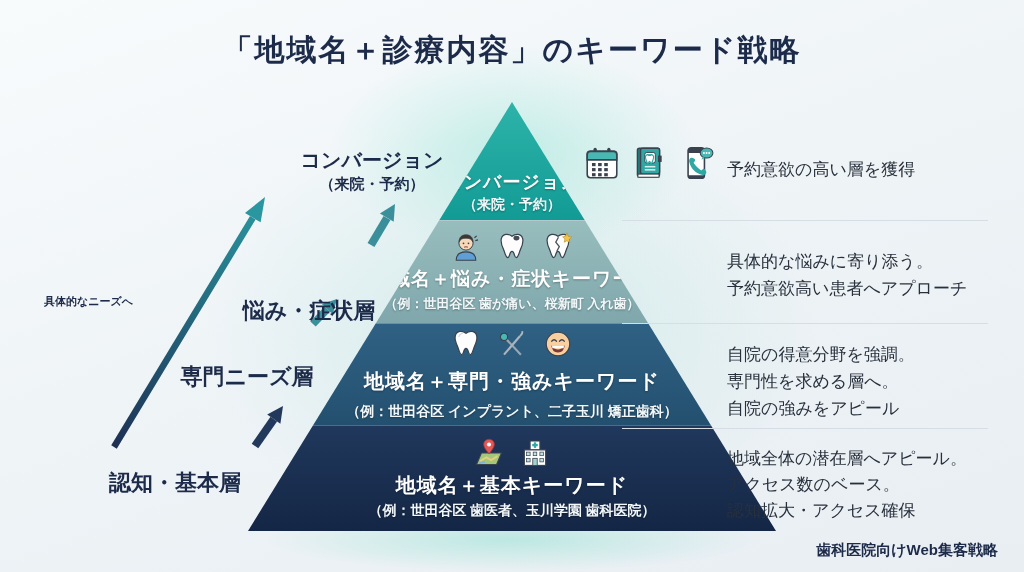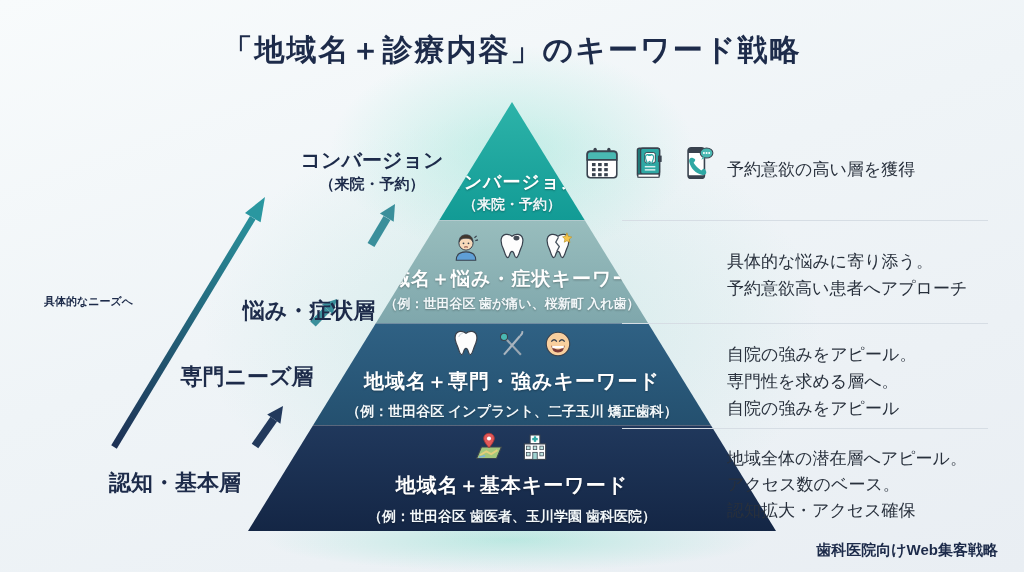--- a/index.html
+++ b/index.html
@@ -21,21 +21,21 @@
   }
   
   .pyramid{
     position:absolute;left:248px;top:102px;width:528px;height:429px;
     clip-path:polygon(50% 0,100% 100%,0 100%);
   }
   .band{position:absolute;left:0;width:100%;display:flex;flex-direction:column;align-items:center;justify-content:center;}
   .band-1{top:0;height:118px;background:linear-gradient(180deg,#2db3a9,#129b95);justify-content:flex-end;padding-bottom:6px;box-sizing:border-box;}
   .band-2{top:118px;height:103px;background:linear-gradient(180deg,#98bdbd,#7fa7ac);border-top:1px solid rgba(255,255,255,.4);box-sizing:border-box;gap:3px;}
   .band-3{top:221px;height:102px;background:linear-gradient(180deg,#2f6184,#24506f);border-top:1px solid rgba(255,255,255,.35);box-sizing:border-box;gap:8px;}
-  .band-4{top:323px;height:106px;background:linear-gradient(180deg,#20385c,#142645);border-top:1px solid rgba(255,255,255,.3);box-sizing:border-box;gap:9px;}
+  .band-4{top:323px;height:106px;background:linear-gradient(180deg,#20385c,#142645);border-top:1px solid rgba(255,255,255,.3);box-sizing:border-box;gap:3px;font-family:Liberation Serif, serif;}
   .band .heading{color:#fff;font-weight:bold;text-align:center;text-shadow:0 1px 2px rgba(0,0,0,.3);letter-spacing:1px;}
   .band .example{color:#f2f7f9;font-weight:bold;text-align:center;text-shadow:0 1px 2px rgba(0,0,0,.3);}
   .band-1 .heading{font-size:18px;}
   .band-1 .example{font-size:14px;margin-top:2px;}
   .band-2 .heading{font-size:19px;}
   .band-2 .example{font-size:13px;}
   .band-3 .heading{font-size:20px;}
   .band-3 .example{font-size:14px;}
   .band-4 .heading{font-size:20px;}
   .band-4 .example{font-size:14px;}
@@ -236,21 +236,21 @@
   </div>
   <div class="divider dv-1"></div>
 
   <div class="rtext rt-2">
     <span>具体的な悩みに寄り添う。</span>
     <span>予約意欲高い患者へアプローチ</span>
   </div>
   <div class="divider dv-2"></div>
 
   <div class="rtext rt-3">
-    <span>自院の強みをアピール。</span>
+    <span>自院の得意分野を強調。</span>
     <span>専門性を求める層へ。</span>
     <span>自院の強みをアピール</span>
   </div>
   <div class="divider dv-3"></div>
 
   <div class="rtext rt-4">
     <span>地域全体の潜在層へアピール。</span>
     <span>アクセス数のベース。</span>
     <span>認知拡大・アクセス確保</span>
   </div>

